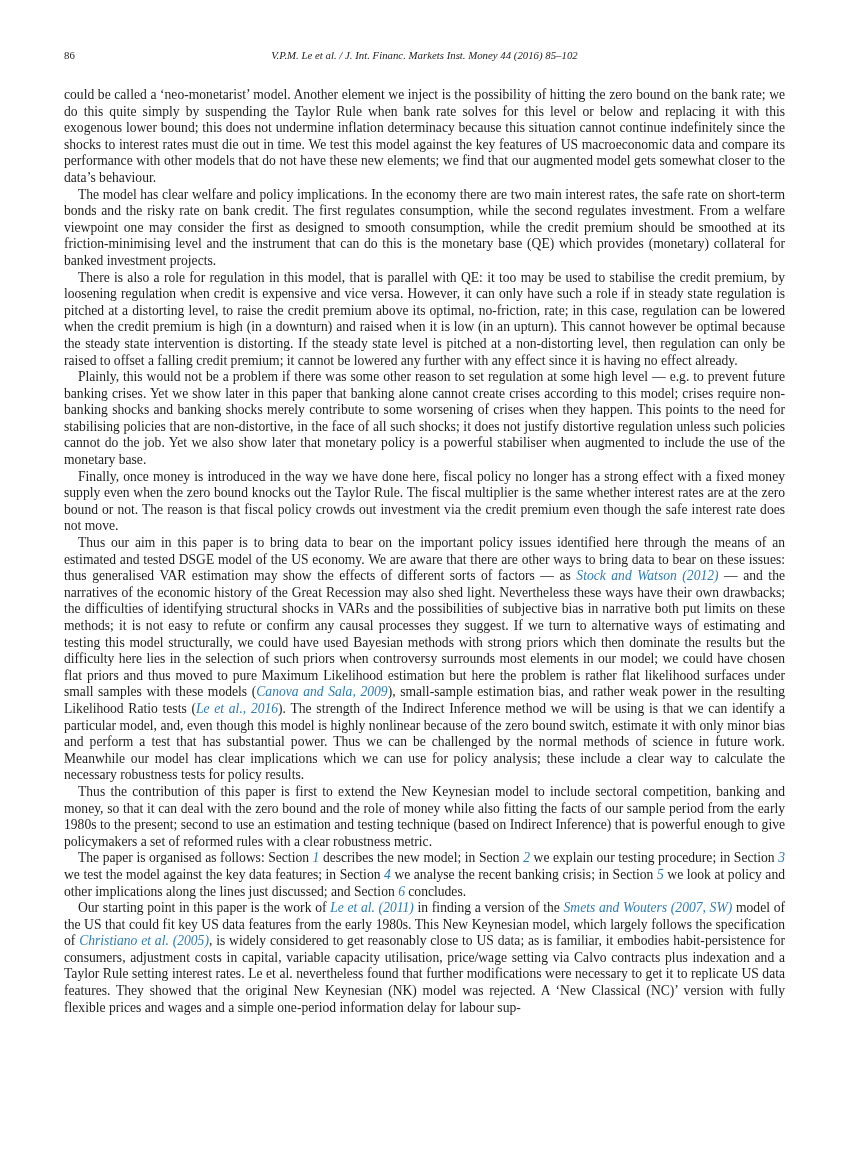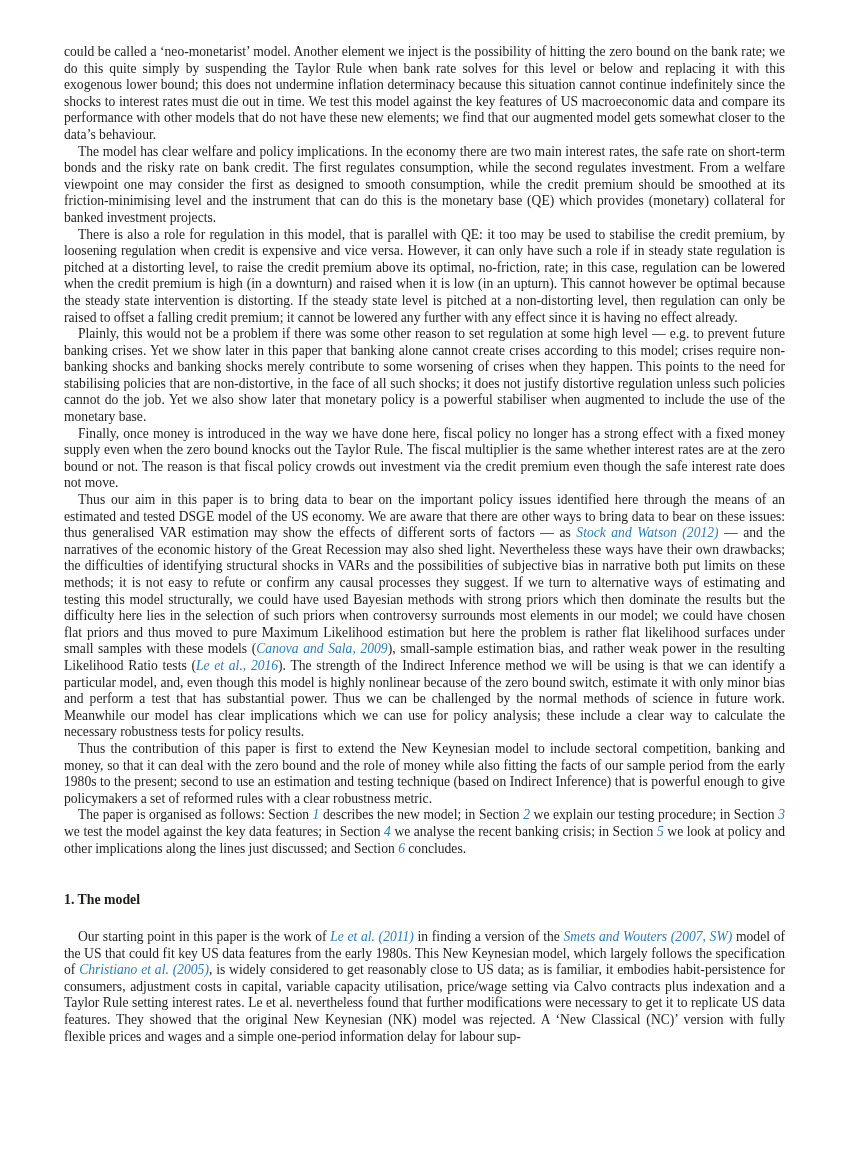--- a/index.html
+++ b/index.html
@@ -27,21 +27,21 @@
   .page-number {
     position: absolute;
     left: 0;
     top: 0;
     font-style: normal;
   }
   .journal-line {
     font-style: italic;
   }
   .article-body {
-    margin: 44px 61px 0 64px;
+    margin: 25px 61px 0 64px;
     font-size: 13.6px;
     line-height: 16.6px;
     text-align: justify;
   }
   .article-body p {
     margin: 0;
     padding: 0;
     text-indent: 14px;
   }
   .article-body p.noindent {
@@ -59,29 +59,32 @@
     text-decoration: none;
     cursor: pointer;
     font-style: italic;
   }
 </style>
 </head>
 <body>
 
 <div class="sheet">
 
+  <header class="page-header">
+    <span class="page-number">86</span>
+    <span class="journal-line">V.P.M. Le et al. / J. Int. Financ. Markets Inst. Money 44 (2016) 85–102</span>
+  </header>
 
   <main class="article-body">
     <p class="noindent">could be called a ‘neo-monetarist’ model. Another element we inject is the possibility of hitting the zero bound on the bank rate; we do this quite simply by suspending the Taylor Rule when bank rate solves for this level or below and replacing it with this exogenous lower bound; this does not undermine inflation determinacy because this situation cannot continue indefinitely since the shocks to interest rates must die out in time. We test this model against the key features of US macroeconomic data and compare its performance with other models that do not have these new elements; we find that our augmented model gets somewhat closer to the data’s behaviour.</p>
     <p>The model has clear welfare and policy implications. In the economy there are two main interest rates, the safe rate on short-term bonds and the risky rate on bank credit. The first regulates consumption, while the second regulates investment. From a welfare viewpoint one may consider the first as designed to smooth consumption, while the credit premium should be smoothed at its friction-minimising level and the instrument that can do this is the monetary base (QE) which provides (monetary) collateral for banked investment projects.</p>
     <p>There is also a role for regulation in this model, that is parallel with QE: it too may be used to stabilise the credit premium, by loosening regulation when credit is expensive and vice versa. However, it can only have such a role if in steady state regulation is pitched at a distorting level, to raise the credit premium above its optimal, no-friction, rate; in this case, regulation can be lowered when the credit premium is high (in a downturn) and raised when it is low (in an upturn). This cannot however be optimal because the steady state intervention is distorting. If the steady state level is pitched at a non-distorting level, then regulation can only be raised to offset a falling credit premium; it cannot be lowered any further with any effect since it is having no effect already.</p>
     <p>Plainly, this would not be a problem if there was some other reason to set regulation at some high level — e.g. to prevent future banking crises. Yet we show later in this paper that banking alone cannot create crises according to this model; crises require non-banking shocks and banking shocks merely contribute to some worsening of crises when they happen. This points to the need for stabilising policies that are non-distortive, in the face of all such shocks; it does not justify distortive regulation unless such policies cannot do the job. Yet we also show later that monetary policy is a powerful stabiliser when augmented to include the use of the monetary base.</p>
     <p>Finally, once money is introduced in the way we have done here, fiscal policy no longer has a strong effect with a fixed money supply even when the zero bound knocks out the Taylor Rule. The fiscal multiplier is the same whether interest rates are at the zero bound or not. The reason is that fiscal policy crowds out investment via the credit premium even though the safe interest rate does not move.</p>
     <p>Thus our aim in this paper is to bring data to bear on the important policy issues identified here through the means of an estimated and tested DSGE model of the US economy. We are aware that there are other ways to bring data to bear on these issues: thus generalised VAR estimation may show the effects of different sorts of factors — as <a class="cite">Stock and Watson (2012)</a> — and the narratives of the economic history of the Great Recession may also shed light. Nevertheless these ways have their own drawbacks; the difficulties of identifying structural shocks in VARs and the possibilities of subjective bias in narrative both put limits on these methods; it is not easy to refute or confirm any causal processes they suggest. If we turn to alternative ways of estimating and testing this model structurally, we could have used Bayesian methods with strong priors which then dominate the results but the difficulty here lies in the selection of such priors when controversy surrounds most elements in our model; we could have chosen flat priors and thus moved to pure Maximum Likelihood estimation but here the problem is rather flat likelihood surfaces under small samples with these models (<a class="cite">Canova and Sala, 2009</a>), small-sample estimation bias, and rather weak power in the resulting Likelihood Ratio tests (<a class="cite">Le et al., 2016</a>). The strength of the Indirect Inference method we will be using is that we can identify a particular model, and, even though this model is highly nonlinear because of the zero bound switch, estimate it with only minor bias and perform a test that has substantial power. Thus we can be challenged by the normal methods of science in future work. Meanwhile our model has clear implications which we can use for policy analysis; these include a clear way to calculate the necessary robustness tests for policy results.</p>
     <p>Thus the contribution of this paper is first to extend the New Keynesian model to include sectoral competition, banking and money, so that it can deal with the zero bound and the role of money while also fitting the facts of our sample period from the early 1980s to the present; second to use an estimation and testing technique (based on Indirect Inference) that is powerful enough to give policymakers a set of reformed rules with a clear robustness metric.</p>
     <p>The paper is organised as follows: Section <a class="cite">1</a> describes the new model; in Section <a class="cite">2</a> we explain our testing procedure; in Section <a class="cite">3</a> we test the model against the key data features; in Section <a class="cite">4</a> we analyse the recent banking crisis; in Section <a class="cite">5</a> we look at policy and other implications along the lines just discussed; and Section <a class="cite">6</a> concludes.</p>
 
-    <h2 class="section-heading">1. The model</h2>
 
     <p>Our starting point in this paper is the work of <a class="cite">Le et al. (2011)</a> in finding a version of the <a class="cite">Smets and Wouters (2007, SW)</a> model of the US that could fit key US data features from the early 1980s. This New Keynesian model, which largely follows the specification of <a class="cite">Christiano et al. (2005)</a>, is widely considered to get reasonably close to US data; as is familiar, it embodies habit-persistence for consumers, adjustment costs in capital, variable capacity utilisation, price/wage setting via Calvo contracts plus indexation and a Taylor Rule setting interest rates. Le et al. nevertheless found that further modifications were necessary to get it to replicate US data features. They showed that the original New Keynesian (NK) model was rejected. A ‘New Classical (NC)’ version with fully flexible prices and wages and a simple one-period information delay for labour sup-</p>
   </main>
 
 </div>
 
 </body></html>

